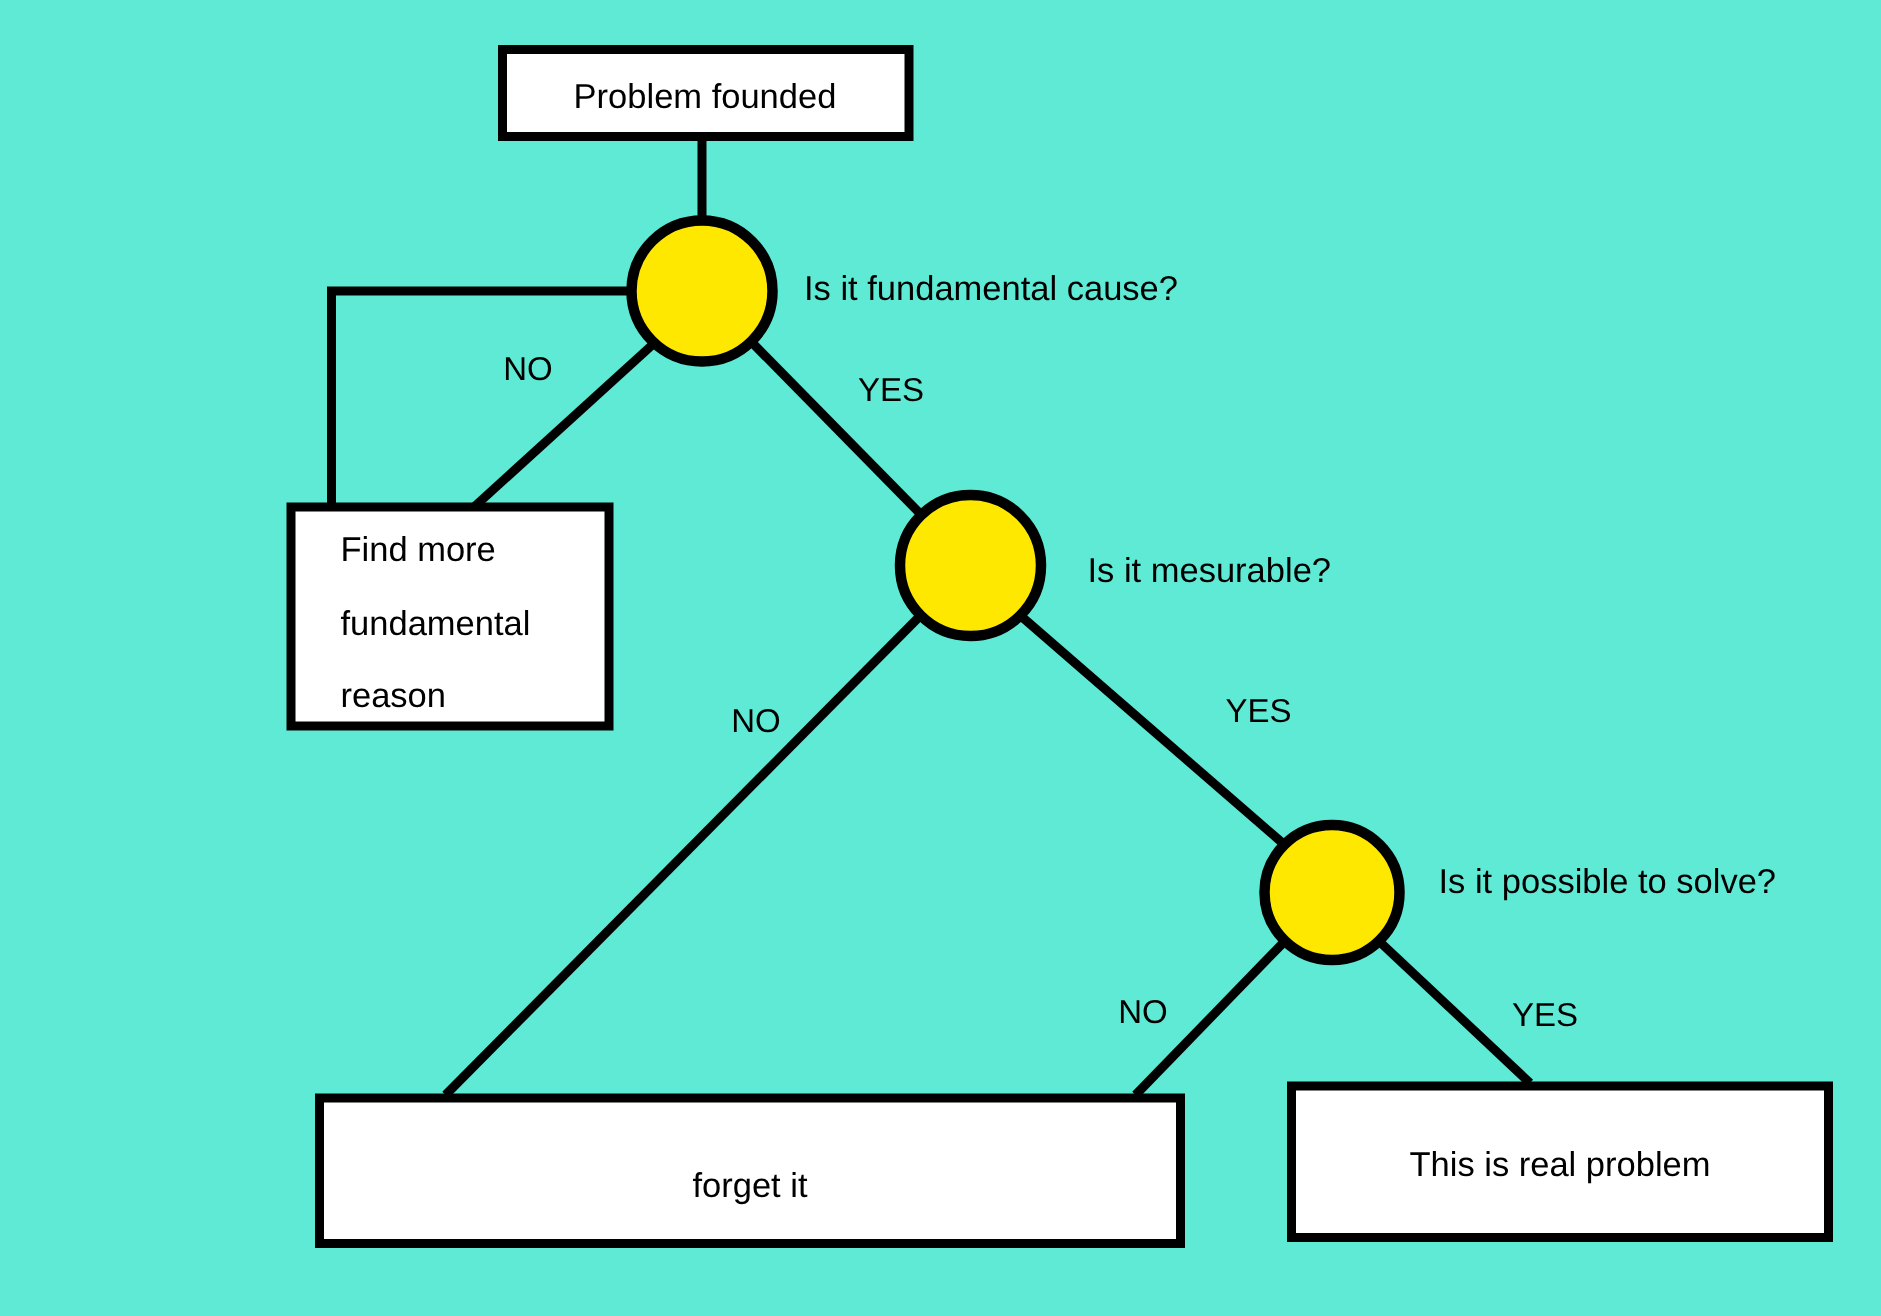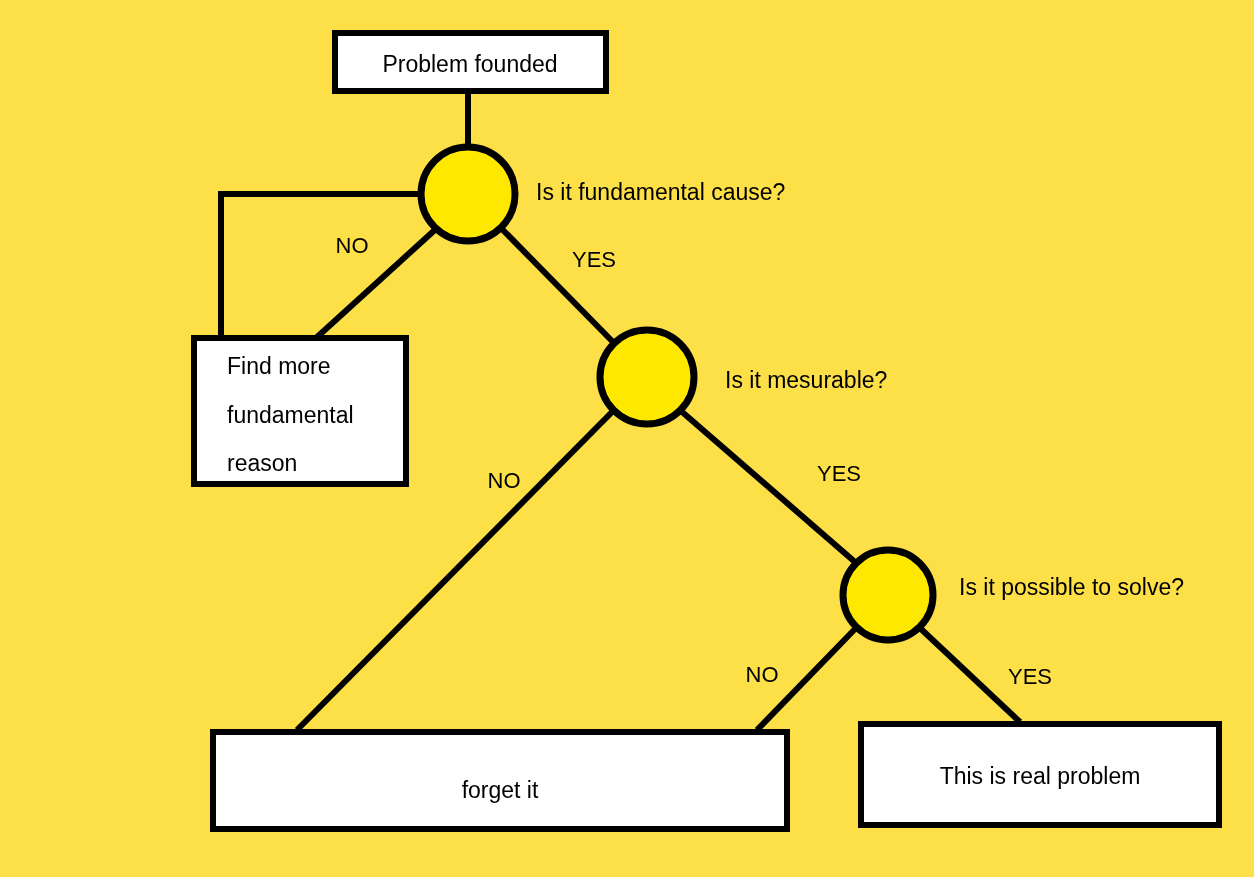--- a/index.html
+++ b/index.html
@@ -11,21 +11,21 @@
   body {
     width: 1254px;
     height: 877px;
     font-family: "Liberation Sans", sans-serif;
     overflow: hidden;
   }
   #flowchart-root {
     position: relative;
     width: 1254px;
     height: 877px;
-    background: #fde047;
+    background: #5eead4;
   }
   svg#diagram {
     display: block;
     width: 1254px;
     height: 877px;
   }
   .edge-line {
     stroke: #000000;
     stroke-width: 6;
     fill: none;

